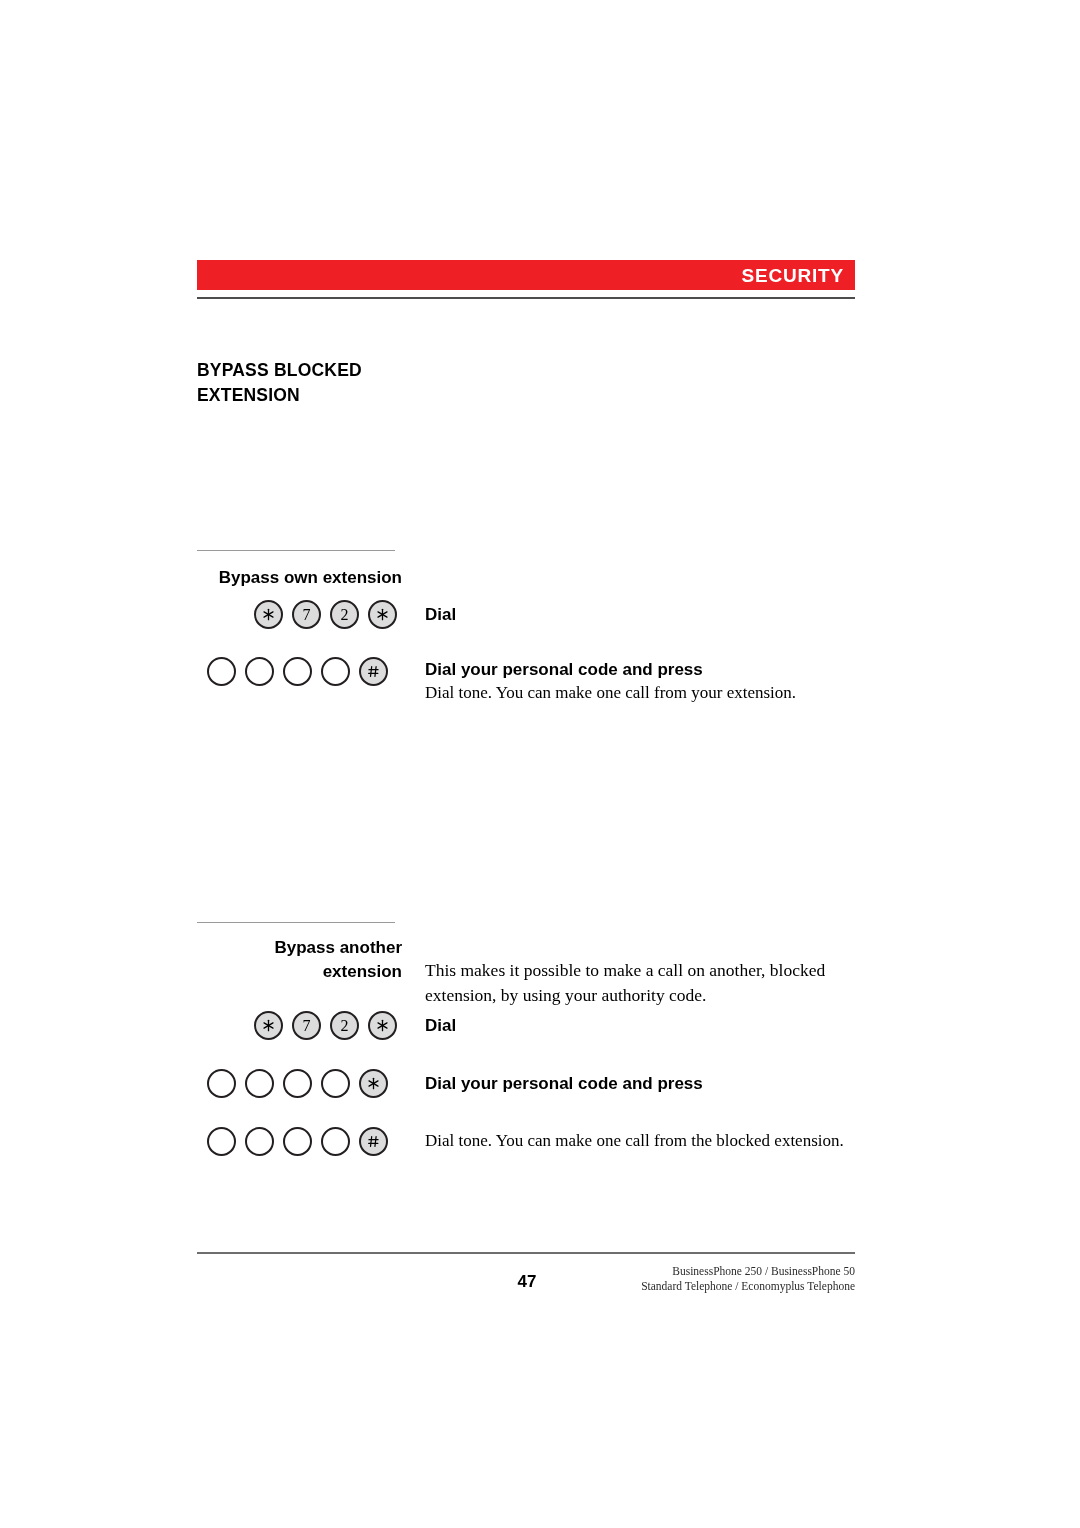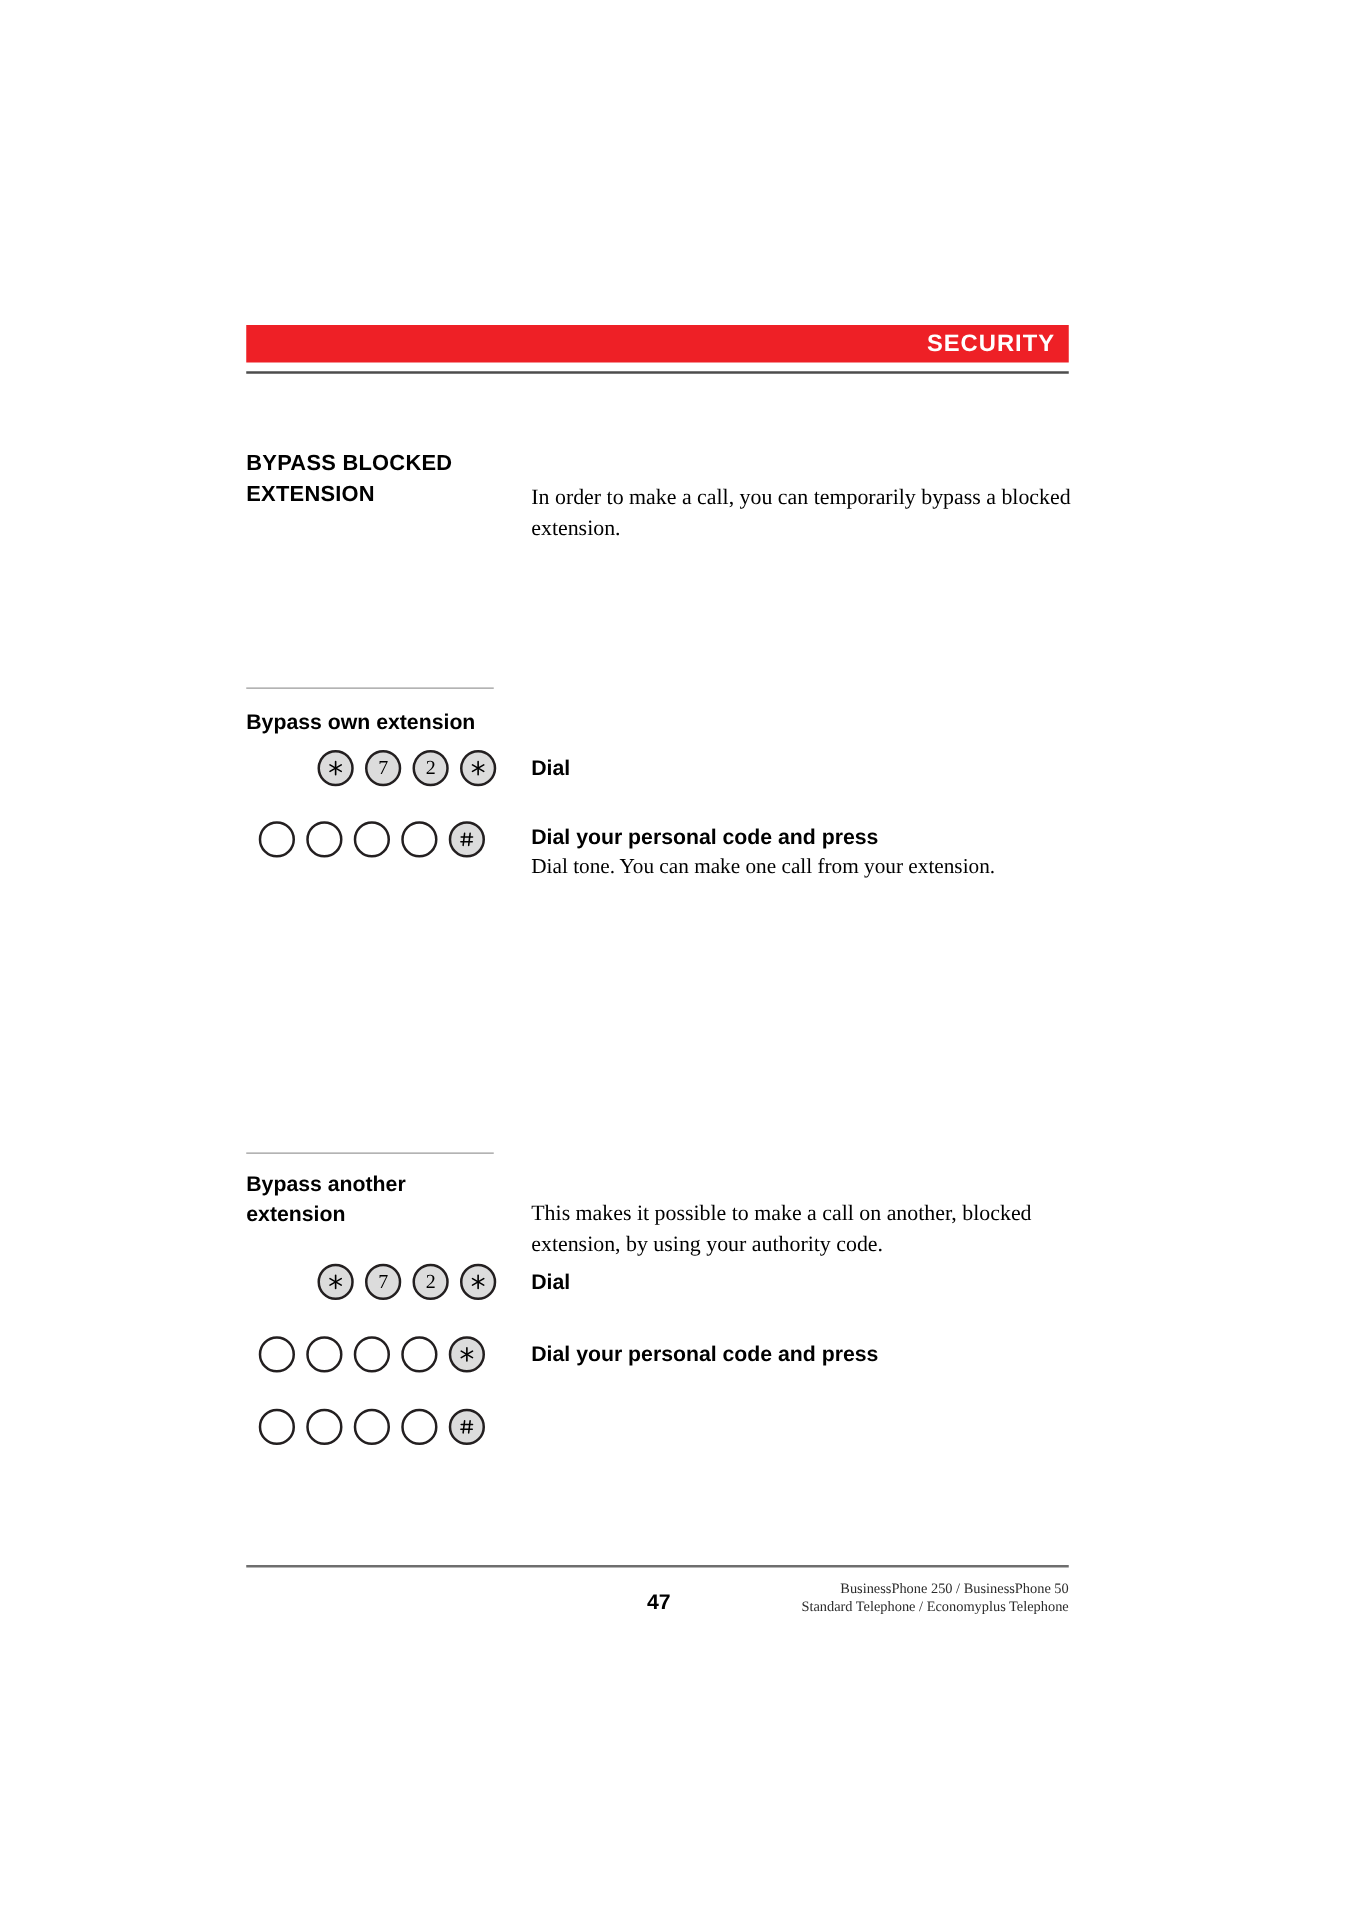--- a/index.html
+++ b/index.html
@@ -85,20 +85,21 @@
     font-weight: bold;
     line-height: 25px;
     color: #000;
     letter-spacing: 0.2px;
   }
   .sub-title {
     font-size: 17px;
     font-weight: bold;
     line-height: 24px;
     color: #000;
+    text-align: right;
   }
 
   .divider {
     position: absolute;
     left: 0;
     width: 198px;
     height: 1px;
     background: #9a9a9a;
   }
 
@@ -198,23 +199,20 @@
   </div>
   <div class="header-rule"></div>
 
   <div class="content">
 
     <div class="block" style="height:96px;">
       <div class="col-left" style="top:0;">
         <div class="sect-title">BYPASS BLOCKED</div>
         <div class="sect-title">EXTENSION</div>
       </div>
-      <div class="col-right" style="top:27px;">
-        <div class="body-serif">In order to make a call, you can temporarily bypass a blocked extension.</div>
-      </div>
     </div>
 
     <div class="block" style="height:186px;">
       <div class="divider" style="top:96px;"></div>
 
       <div class="col-left" style="top:112px;">
         <div class="sub-title">Bypass own extension</div>
       </div>
 
       <div class="keyrow" style="left:57px; top:146px;">
@@ -339,20 +337,21 @@
             <g stroke="#000" stroke-width="1.9" stroke-linecap="round">
               <line x1="7.2" y1="2.6" x2="5.4" y2="17.4"></line>
               <line x1="14.0" y1="2.6" x2="12.2" y2="17.4"></line>
               <line x1="3.0" y1="7.2" x2="17.0" y2="7.2"></line>
               <line x1="2.6" y1="13.0" x2="16.6" y2="13.0"></line>
             </g>
           </svg>
         </span>
       </div>
       <div class="col-right" style="top:489px;">
+        <div class="step-note">Dial tone. You can make one call from the blocked extension.</div>
       </div>
     </div>
 
   </div>
 
   <div class="footer-rule"></div>
   <div class="page-number">47</div>
   <div class="footer-info">
     <div>BusinessPhone 250 / BusinessPhone 50</div>
     <div>Standard Telephone / Economyplus Telephone</div>

